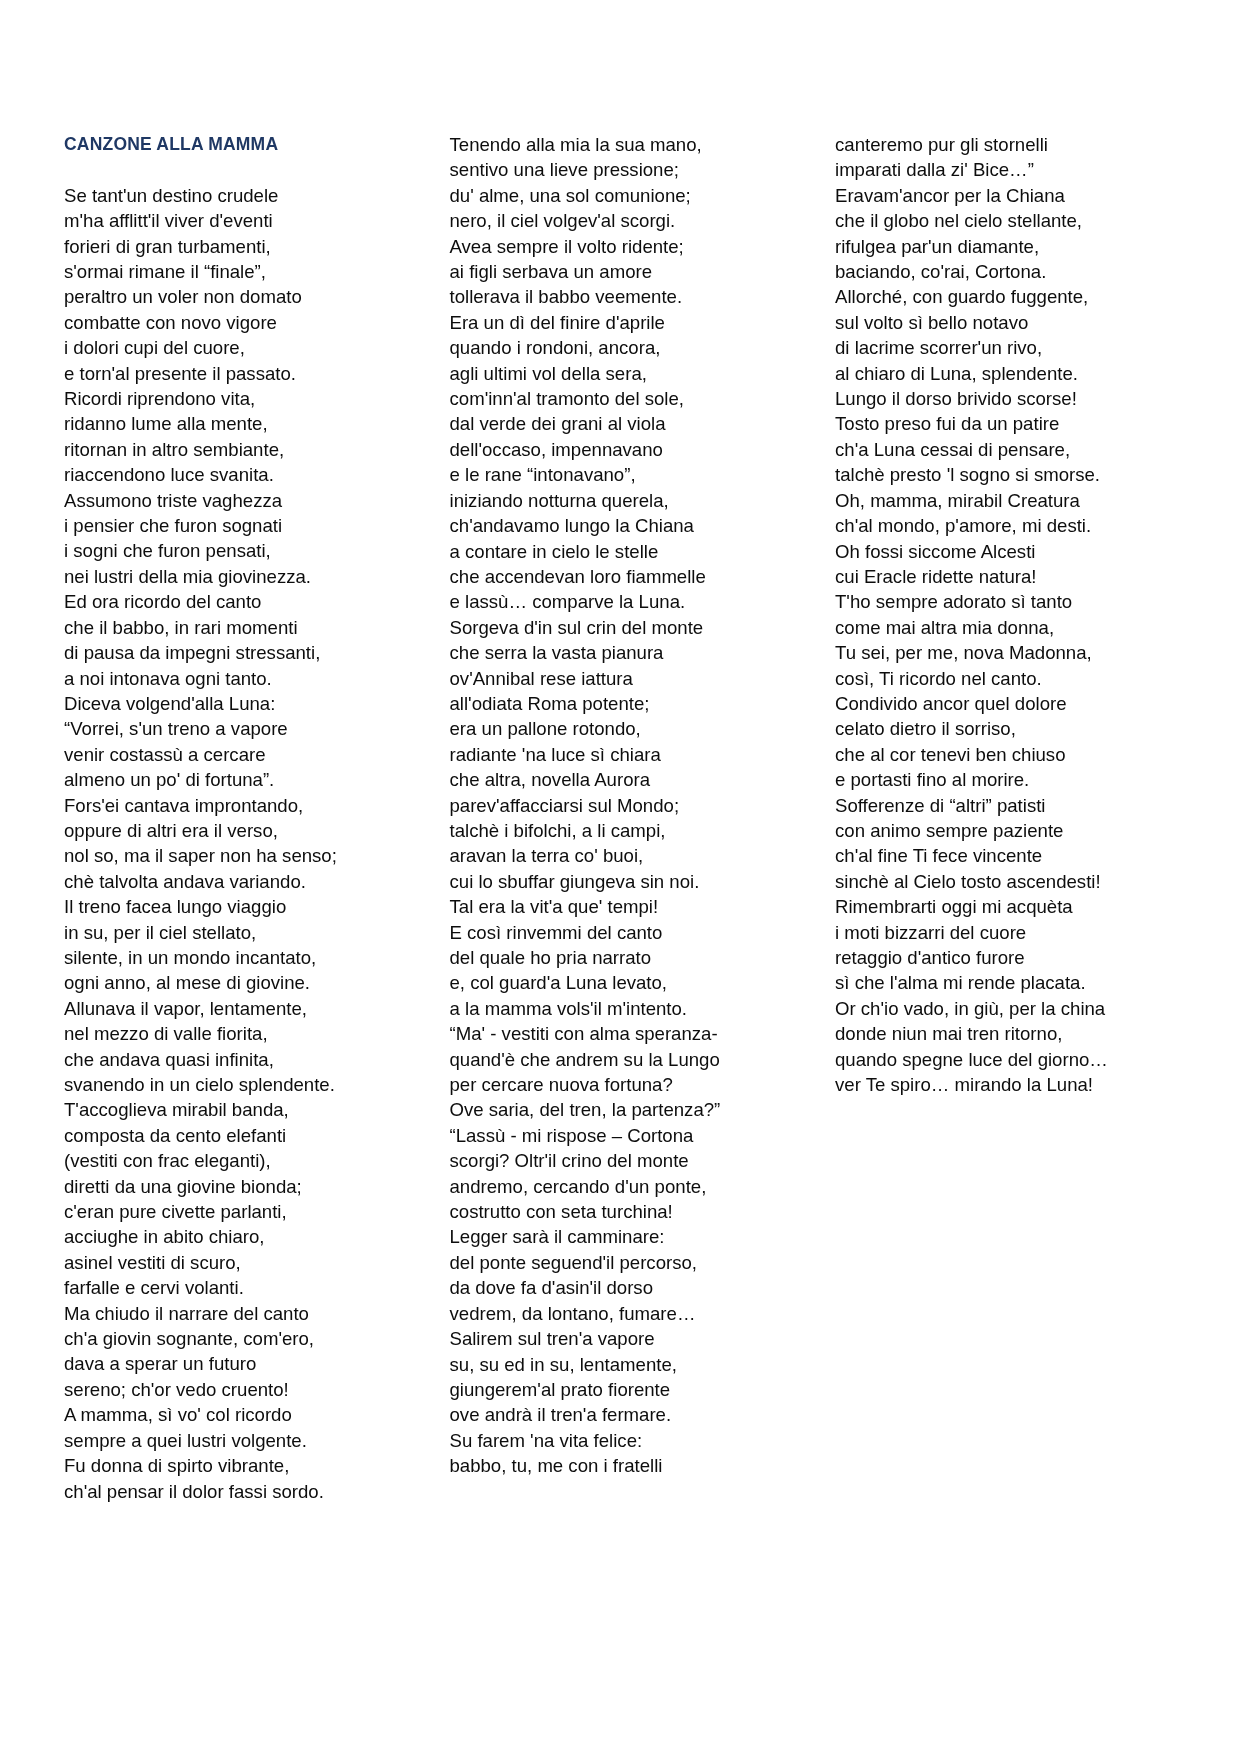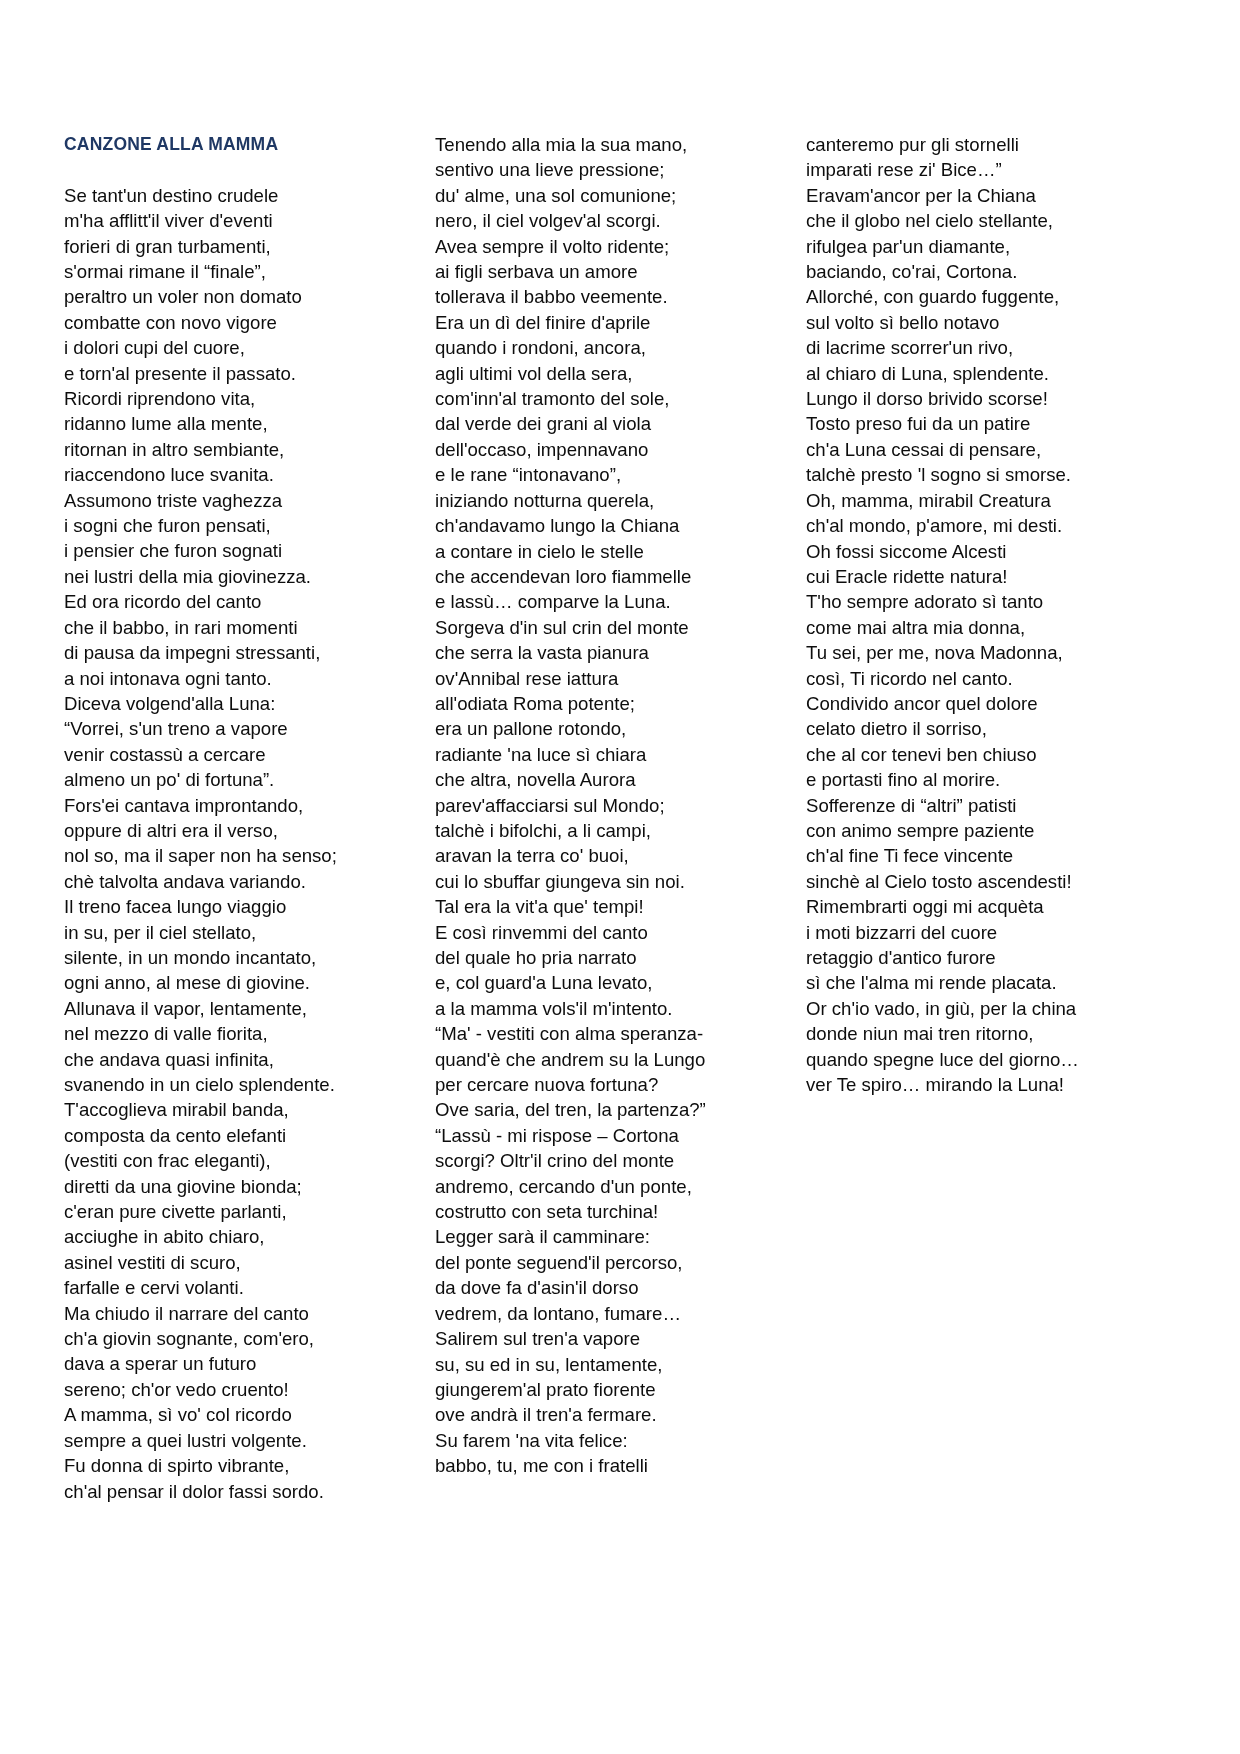--- a/index.html
+++ b/index.html
@@ -18,21 +18,22 @@
     position: relative;
     width: 1240px;
     height: 1754px;
     box-sizing: border-box;
     padding: 132px 60px 60px 64px;
     background: #ffffff;
   }
   .columns {
     display: flex;
     align-items: flex-start;
-    gap: 4px;
+    gap: 12px;
+    justify-content: space-between;
   }
   .column {
     width: 345px;
     flex: 0 0 345px;
   }
   .column.col-2,
   .column.col-3 {
     padding-top: 0px;
     margin-left: 22px;
   }
@@ -68,22 +69,22 @@
           <div class="verse-line">s'ormai rimane il “finale”,</div>
           <div class="verse-line">peraltro un voler non domato</div>
           <div class="verse-line">combatte con novo vigore</div>
           <div class="verse-line">i dolori cupi del cuore,</div>
           <div class="verse-line">e torn'al presente il passato.</div>
           <div class="verse-line">Ricordi riprendono vita,</div>
           <div class="verse-line">ridanno lume alla mente,</div>
           <div class="verse-line">ritornan in altro sembiante,</div>
           <div class="verse-line">riaccendono luce svanita.</div>
           <div class="verse-line">Assumono triste vaghezza</div>
+          <div class="verse-line">i pensier che furon sognati</div>
           <div class="verse-line">i sogni che furon pensati,</div>
-          <div class="verse-line">i pensier che furon sognati</div>
           <div class="verse-line">nei lustri della mia giovinezza.</div>
           <div class="verse-line">Ed ora ricordo del canto</div>
           <div class="verse-line">che il babbo, in rari momenti</div>
           <div class="verse-line">di pausa da impegni stressanti,</div>
           <div class="verse-line">a noi intonava ogni tanto.</div>
           <div class="verse-line">Diceva volgend'alla Luna:</div>
           <div class="verse-line">“Vorrei, s'un treno a vapore</div>
           <div class="verse-line">venir costassù a cercare</div>
           <div class="verse-line">almeno un po' di fortuna”.</div>
           <div class="verse-line">Fors'ei cantava improntando,</div>
@@ -171,21 +172,21 @@
           <div class="verse-line">giungerem'al prato fiorente</div>
           <div class="verse-line">ove andrà il tren'a fermare.</div>
           <div class="verse-line">Su farem 'na vita felice:</div>
           <div class="verse-line">babbo, tu, me con i fratelli</div>
         </div>
     </div>
 
     <div class="column col-3">
       <div class="column-body">
           <div class="verse-line">canteremo pur gli stornelli</div>
-          <div class="verse-line">imparati rese zi' Bice…”</div>
+          <div class="verse-line">imparati dalla zi' Bice…”</div>
           <div class="verse-line">Eravam'ancor per la Chiana</div>
           <div class="verse-line">che il globo nel cielo stellante,</div>
           <div class="verse-line">rifulgea par'un diamante,</div>
           <div class="verse-line">baciando, co'rai, Cortona.</div>
           <div class="verse-line">Allorché, con guardo fuggente,</div>
           <div class="verse-line">sul volto sì bello notavo</div>
           <div class="verse-line">di lacrime scorrer'un rivo,</div>
           <div class="verse-line">al chiaro di Luna, splendente.</div>
           <div class="verse-line">Lungo il dorso brivido scorse!</div>
           <div class="verse-line">Tosto preso fui da un patire</div>

